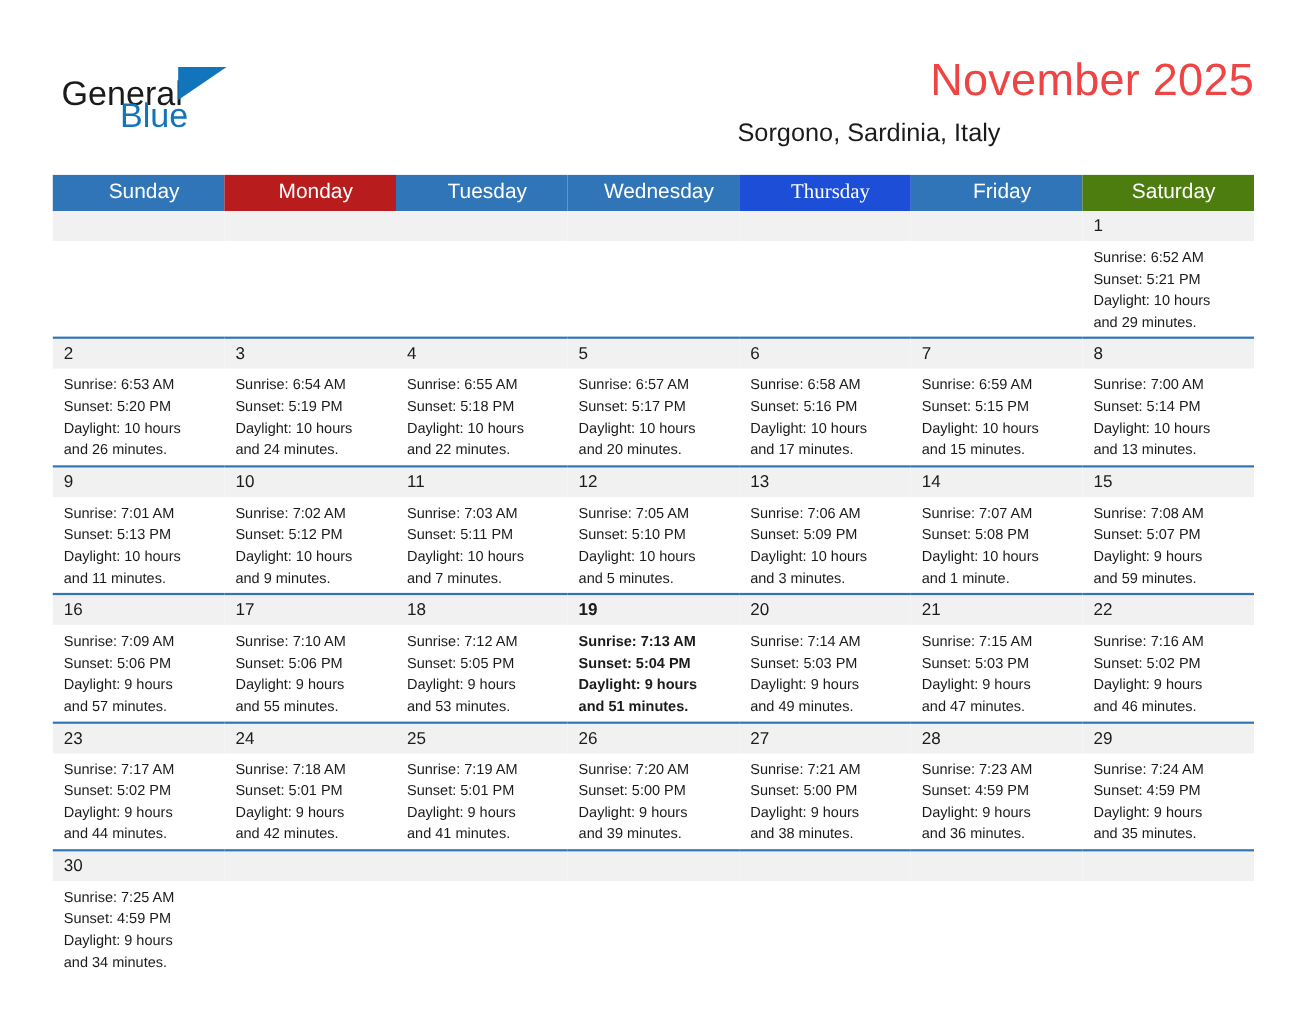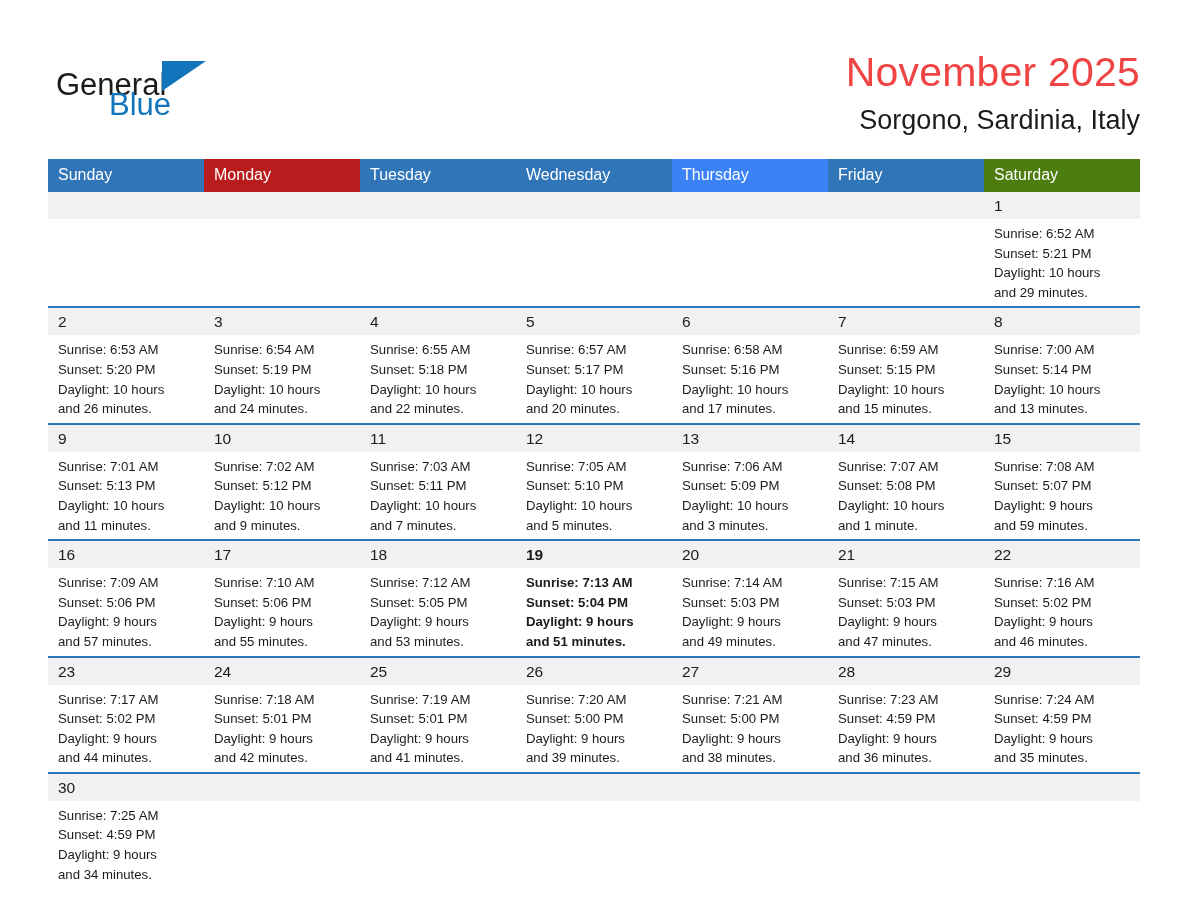--- a/index.html
+++ b/index.html
@@ -77,45 +77,46 @@
   }
   .month-title {
     font-size: 41px;
     font-weight: 400;
     color: #ef4444;
     line-height: 52px;
     letter-spacing: 0.2px;
     white-space: nowrap;
   }
   .location-title {
-    font-size: 27px;
+    font-size: 23px;
     font-weight: 400;
     color: #1b1b1b;
     line-height: 32px;
     margin-top: 6px;
     white-space: nowrap;
+    text-align: center;
   }
 
   
   .calendar {
     position: absolute;
     left: 48px;
     top: 159px;
     width: 1092px;
     border-collapse: collapse;
     table-layout: fixed;
   }
   .calendar col { width: 156px; }
 
   .calendar thead th {
     background: #3075b8;
     color: #ffffff;
-    font-size: 16px;
+    font-size: 19px;
     font-weight: 400;
-    text-align: left;
+    text-align: center;
     padding: 6px 0 7px 10px;
     height: 20px;
     line-height: 20px;
     border: none;
   }
 
   .calendar tbody td {
     vertical-align: top;
     padding: 0;
     border-top: 2px solid #3075b8;
@@ -174,21 +175,21 @@
         <col>
         <col>
         <col>
     </colgroup>
     <thead>
       <tr>
         <th style="background: rgb(48, 117, 184);">Sunday</th>
         <th style="background: #b91c1c;">Monday</th>
         <th style="background: rgb(48, 117, 184);">Tuesday</th>
         <th style="background: rgb(48, 117, 184);">Wednesday</th>
-        <th style="background: #3b82f6;">Thursday</th>
+        <th style="background: #1d4ed8; font-family: Liberation Serif, serif;">Thursday</th>
         <th style="background: rgb(48, 117, 184);">Friday</th>
         <th style="background: #4d7c0f;">Saturday</th>
       </tr>
     </thead>
     <tbody>
 
       <tr class="week-row">
         <td>
           <div class="daynum">&nbsp;</div>
           <div class="cell-body">

